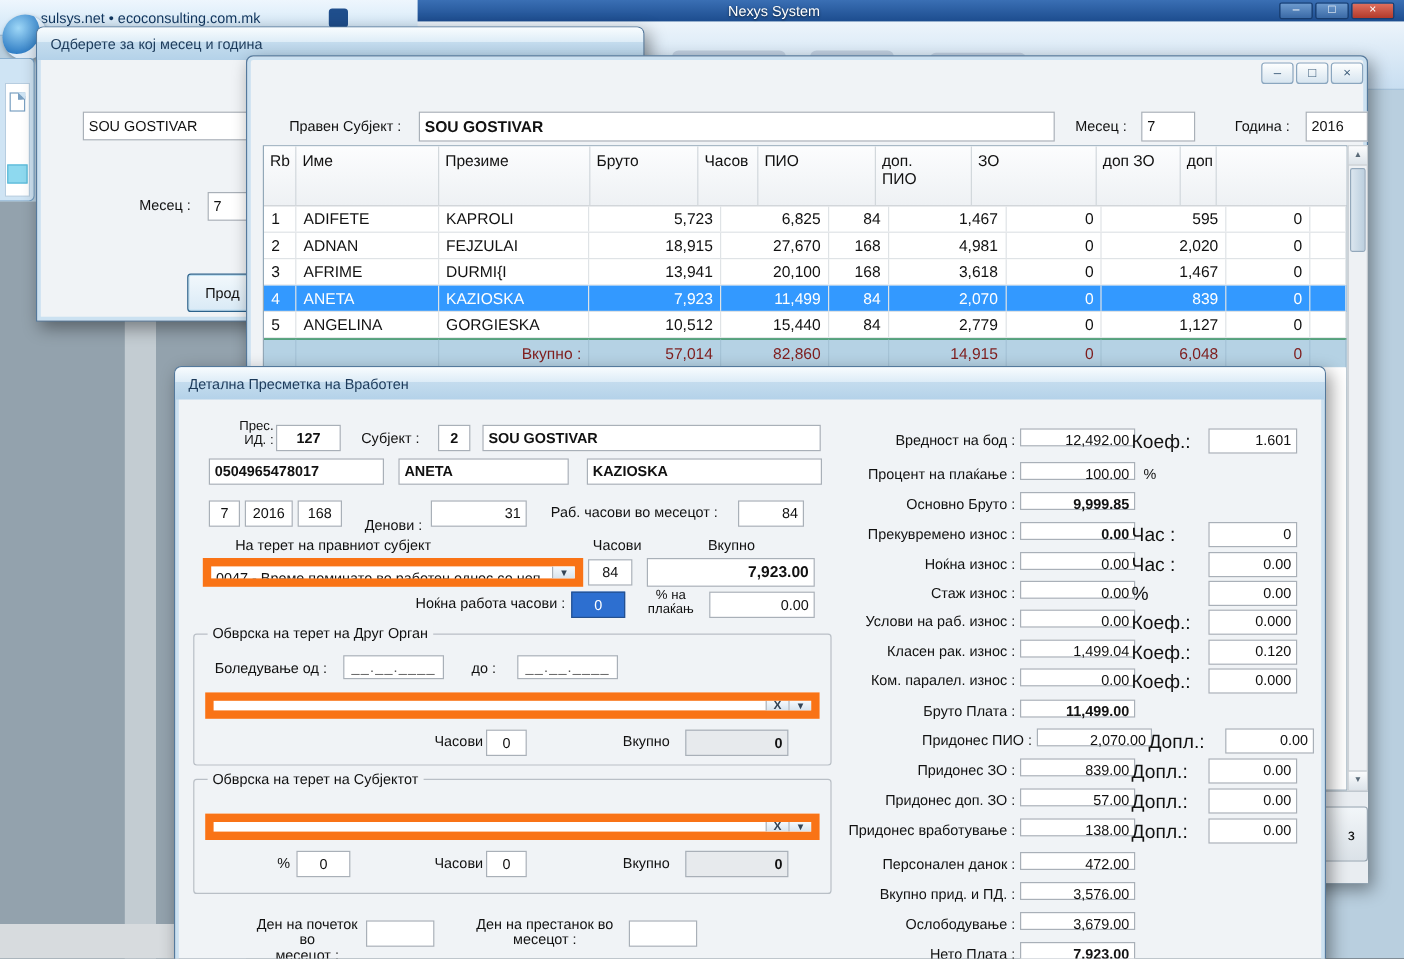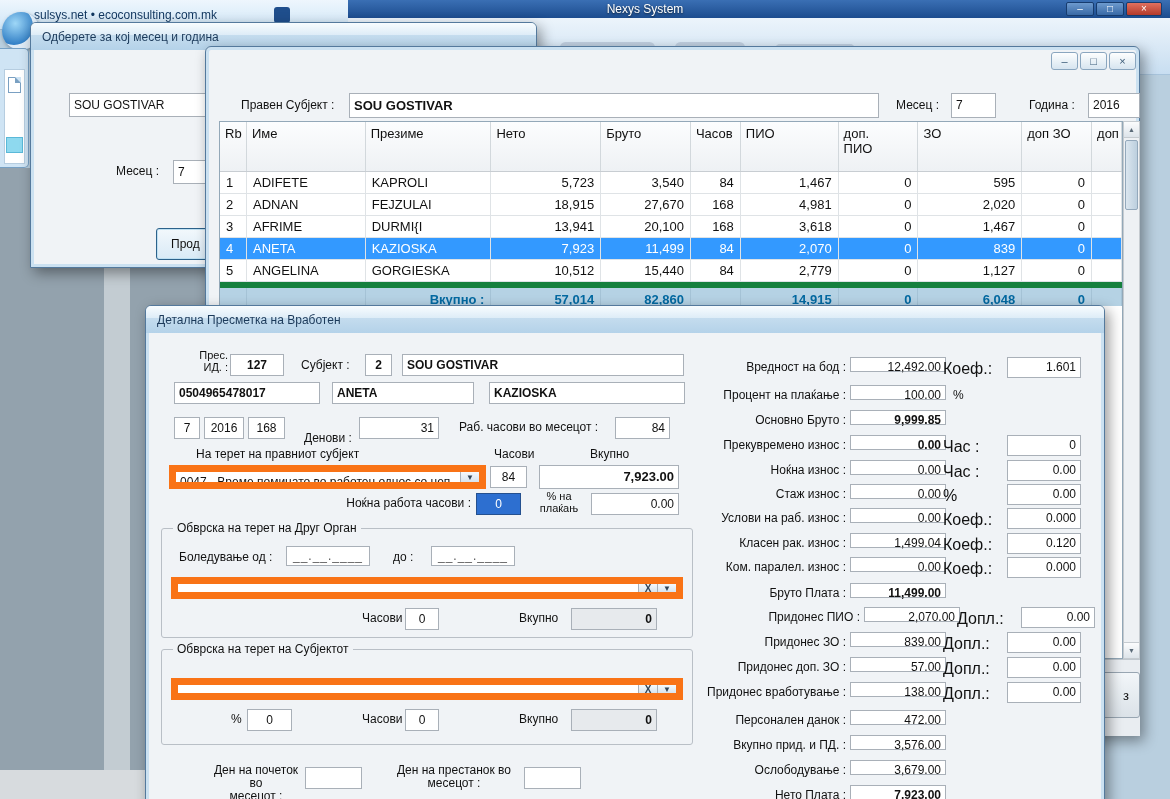--- a/index.html
+++ b/index.html
@@ -68,21 +68,21 @@
   .legend{position:absolute;background:#f0f3f6;padding:0 4px;font-size:12px;color:#111;white-space:nowrap}
 
   
   .grid{position:absolute;background:#fff;border:1px solid #93a8b8}
   .grid-head{display:flex;height:50px;background:linear-gradient(#fcfdfe,#eef1f4);border-bottom:1px solid #c8cdd2}
   .gh{padding:4px 5px;font-size:13px;border-right:1px solid #d2d8dc;white-space:pre-line;overflow:hidden}
   .grid-row{display:flex;height:22px;border-bottom:1px solid #dfe3e6}
   .gc{padding:0 6px;font-size:13px;line-height:21px;border-right:1px solid #dfe3e6;overflow:hidden;white-space:nowrap}
   .gc.n{text-align:right}
   .grid-row.selected{background:#3399ff;color:#fff}
-  .grid-total{display:flex;height:24px;background:#b5d2e4;font-weight:bold;color:#0369a1;border-top:6px solid #15803d}
+  .grid-total{display:flex;height:24px;background:#b5d2e4;font-weight:normal;color:#7f1d1d;border-top:1px solid #15803d}
   .grid-total .gc{line-height:23px;border-right:1px solid #a5c3d6}
   .c0{width:27px}.c1{width:119px}.c2{width:126px}.c3{width:110px}.c4{width:90px}.c5{width:50px}
   .c6{width:98px}.c7{width:80px}.c8{width:104px}.c9{width:70px}.c10{width:30px}
   .vscroll{position:absolute;width:17px;background:#eef1f4;border:1px solid #c5cbd0}
   .varrow{position:absolute;left:0;width:15px;height:16px;font-size:7px;line-height:16px;text-align:center;color:#5a6a78;
     background:linear-gradient(#fbfcfd,#dde4ea);border-bottom:1px solid #c5cbd0}
   .vthumb{position:absolute;left:1px;top:18px;width:13px;height:70px;background:linear-gradient(90deg,#dbe6ef,#bccfde);
     border:1px solid #93a8bb;border-radius:2px}
   .bottom-panel{position:absolute;background:#e9edf1;border-top:1px solid #c0c8cf}
   .frag-btn{position:absolute;background:linear-gradient(#f2f6f9,#dbe2e8);border:1px solid #98a6b2;border-radius:3px;
@@ -153,37 +153,36 @@
     <div class="lbl" style="left:690px;top:52px">Месец :</div>
     <div class="field" style="left:745px;top:46px;width:45px;height:25px;line-height:23px">7</div>
     <div class="lbl" style="left:823px;top:52px">Година :</div>
     <div class="field" style="left:882px;top:46px;width:52px;height:25px;line-height:23px">2016</div>
 
     <div class="grid" style="left:13px;top:74px;width:904px;height:538px">
       <div class="grid-head">
           <div class="gh c0">Rb</div>
           <div class="gh c1">Име</div>
           <div class="gh c2">Презиме</div>
-          <div class="gh c3">Нето</div>
           <div class="gh c4">Бруто</div>
           <div class="gh c5">Часов</div>
           <div class="gh c6">ПИО</div>
           <div class="gh c7">доп.
 ПИО</div>
           <div class="gh c8">ЗО</div>
           <div class="gh c9">доп ЗО</div>
           <div class="gh c10">доп</div>
         </div>
       <div>
           <div class="grid-row">
             <div class="gc c0">1</div>
             <div class="gc c1">ADIFETE</div>
             <div class="gc c2">KAPROLI</div>
             <div class="gc c3 n">5,723</div>
-            <div class="gc c4 n">3,540</div>
+            <div class="gc c4 n">6,825</div>
             <div class="gc c5 n">84</div>
             <div class="gc c6 n">1,467</div>
             <div class="gc c7 n">0</div>
             <div class="gc c8 n">595</div>
             <div class="gc c9 n">0</div>
             <div class="gc c10"></div>
           </div>
           <div class="grid-row">
             <div class="gc c0">2</div>
             <div class="gc c1">ADNAN</div>

